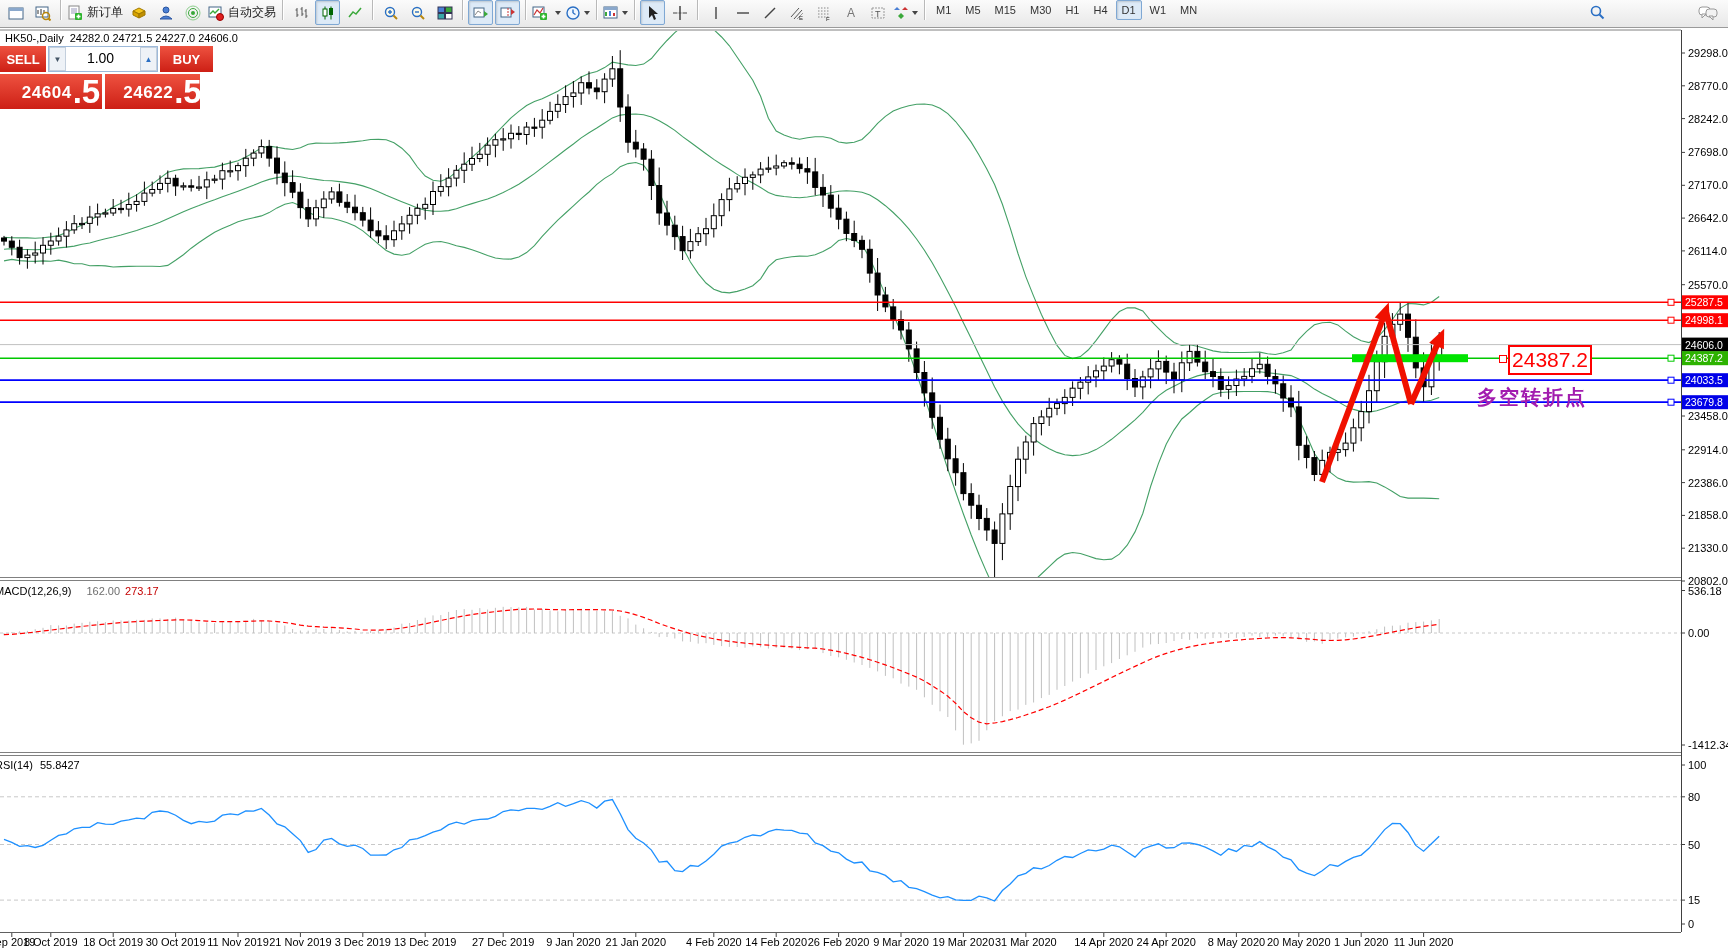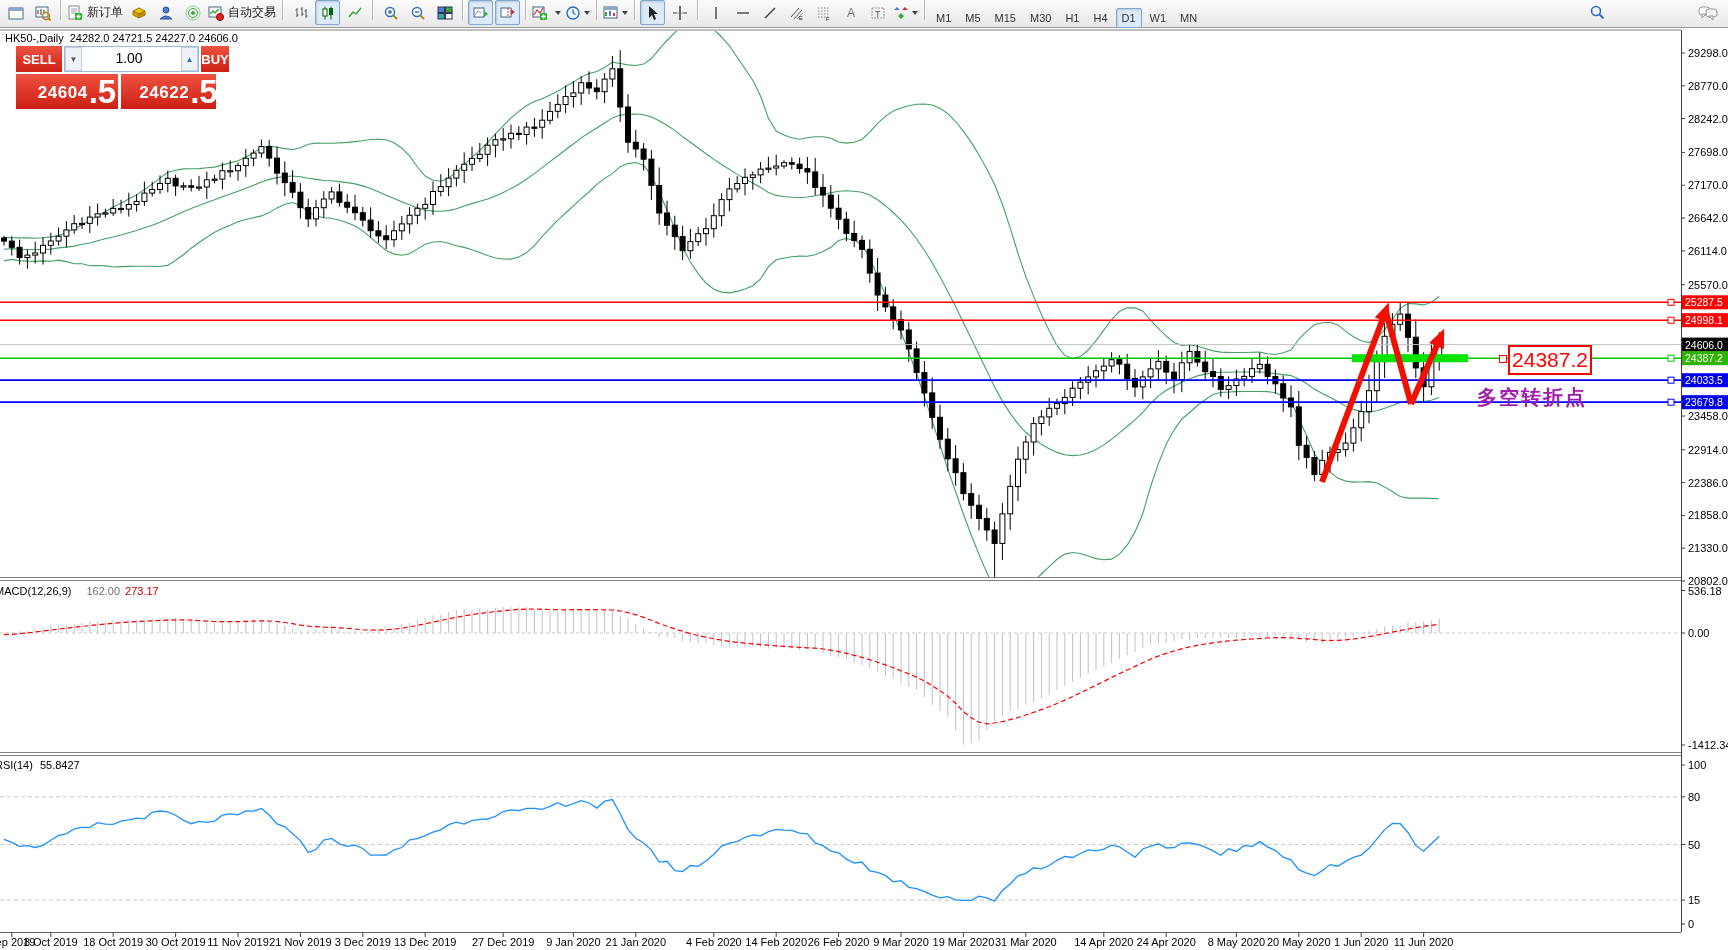--- a/index.html
+++ b/index.html
@@ -9,34 +9,34 @@
   #toolbar{position:absolute;left:0;top:0;width:1728px;height:28px;
     background:linear-gradient(#fbfbfb,#e8e8e8);border-bottom:1px solid #9a9a9a;
     display:flex;align-items:flex-start;padding:0 2px;box-sizing:border-box;}
   .tbtn{height:23px;min-width:23px;display:flex;align-items:center;justify-content:center;
     border:1px solid transparent;border-radius:2px;margin:0 1px;color:#333;cursor:default;}
   .tbtn.pressed{background:#ddeaf7;border:1px solid #7fa8d4;box-shadow:inset 1px 1px 2px rgba(0,0,0,.15);}
   .tbtn .lbl{font-size:12px;margin-left:4px;color:#222;}
   .tsep{width:1px;height:20px;background:#b9b9b9;box-shadow:1px 0 0 #fff;margin:0 4px;flex:0 0 1px;}
   .caret{width:0;height:0;border-left:3.5px solid transparent;border-right:3.5px solid transparent;
     border-top:4px solid #444;margin-left:3px;}
-  .tf-btn{font-size:11px;color:#333;padding:3px 5px;border:1px solid transparent;border-radius:2px;margin:8px 1px;}
+  .tf-btn{font-size:11px;color:#333;padding:3px 5px;border:1px solid transparent;border-radius:2px;margin:0 1px;}
   .tf-btn.active{background:#ddeaf7;border:1px solid #7fa8d4;box-shadow:inset 1px 1px 2px rgba(0,0,0,.15);}
 
   
   #chart-header{position:absolute;left:5px;top:32px;font-size:11px;color:#000;white-space:nowrap;}
   #chart-header span{margin-right:6px;}
 
   
-  #oct{position:absolute;left:16px;top:46px;width:213px;z-index:30;}
+  #oct{position:absolute;left:0;top:46px;width:213px;z-index:30;}
   #oct-row1{display:flex;height:26px;}
   .oct-red{background:linear-gradient(#ee5240,#cd1f15);color:#fff;}
   #oct-sell-btn{width:46px;display:flex;align-items:center;justify-content:center;
     font-size:13px;font-weight:bold;}
-  #oct-buy-btn{width:28px;display:flex;align-items:center;justify-content:center;
+  #oct-buy-btn{width:53px;display:flex;align-items:center;justify-content:center;
     font-size:13px;font-weight:bold;}
   #oct-vol{flex:1;display:flex;background:#fff;border:1px solid #9db9d9;box-sizing:border-box;margin:0 2px;}
   .spin{width:17px;display:flex;align-items:center;justify-content:center;background:#eef2f7;
     color:#456;font-size:8px;border:1px solid #c3cfdd;box-sizing:border-box;}
   #oct-vol-value{flex:1;text-align:center;font-size:14px;color:#000000;padding:3px 5px 0 0;}
   #oct-row2{display:flex;margin-top:2px;}
   .oct-price{height:34px;display:flex;align-items:flex-end;justify-content:center;padding-bottom:1px;}
   #oct-sell-price{width:102px;margin-right:3px;}
   #oct-buy-price{width:95px;}
   .price-big{font-size:17px;font-weight:bold;letter-spacing:.5px;line-height:30px;margin-left:20px;}

